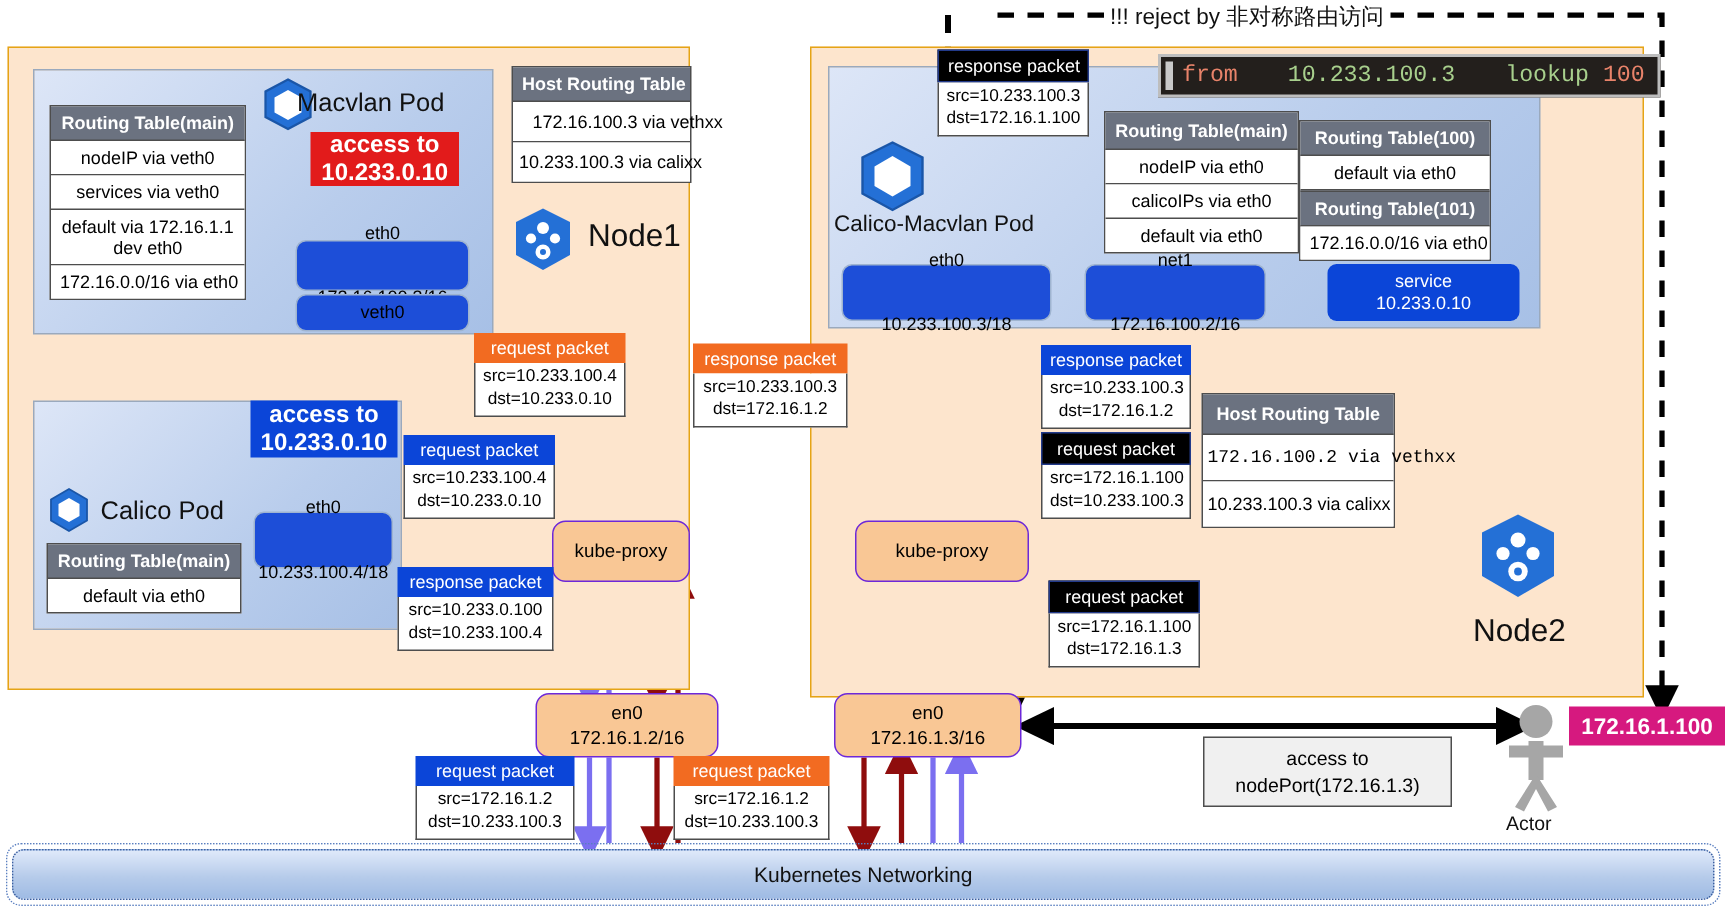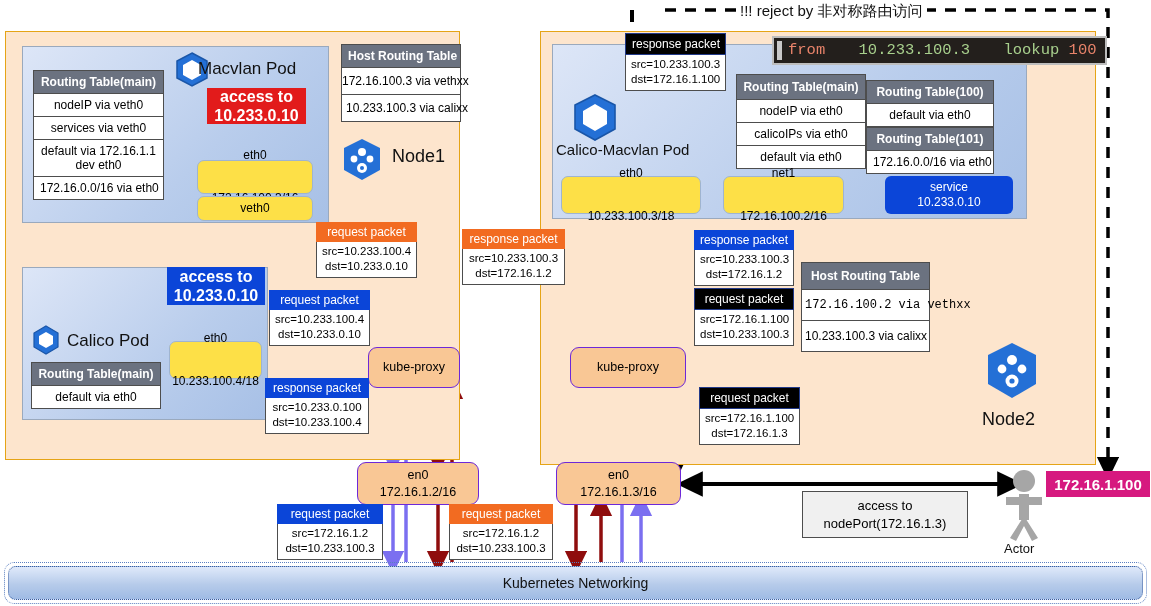--- a/index.html
+++ b/index.html
@@ -35,21 +35,21 @@
   }
   .rt-row {
     background:#fff; color:#000; text-align:center;
     padding:4px 6px; font-size:12px; border-bottom:1px solid #4d4d4d;
     white-space:nowrap;
   }
   .rt-row:last-child { border-bottom:none; }
 
   
   .iface {
-    position:absolute; background:#fde047; border:1px solid #9fb4d0;
+    position:absolute; background:#1d4ed8; border:1px solid #9fb4d0;
     border-radius:7px; text-align:center; font-size:12px; color:#000;
     display:flex; flex-direction:column; align-items:center; justify-content:center;
     line-height:1.25;
     gap:28px;
   }
 
   
   .blue-box {
     position:absolute; background:#0b45d8; color:#fff; border-radius:6px;
     display:flex; flex-direction:column; align-items:center; justify-content:center;
@@ -108,21 +108,21 @@
     background:linear-gradient(180deg,#dfe9fa 0%, #b6cbea 55%, #9fbbe4 100%);
     border:1px dotted #3a5d9e; border-radius:8px;
     display:flex; align-items:center; justify-content:center;
     font-size:14px; color:#111;
   }
   .k8s-dash-outline {
     position:absolute; border:1.5px dotted #5a7fc0; border-radius:10px;
   }
 
   
-  .node-label { position:absolute; font-size:18px; color:#111; }
+  .node-label { position:absolute; font-size:21px; color:#111; }
   .plain-label {
     position:absolute; background:#f0f0f0; border:1px solid #4d4d4d;
     text-align:center; font-size:13px; padding:5px 8px; line-height:1.35;
   }
   .pink-badge {
     position:absolute; background:#d6197f; color:#fff; font-size:15px;
     font-weight:bold; display:flex; align-items:center; justify-content:center;
   }
   .actor-label { position:absolute; font-size:13px; color:#111; }
   .reject-text {
@@ -240,21 +240,21 @@
 <div class="iface" style="left:197px; top:160px; width:116px; height:34px;">
   <span>eth0</span>
   <span>172.16.100.3/16</span>
 </div>
 <div class="iface" style="left:197px; top:196px; width:116px; height:25px;">
   <span>veth0</span>
 </div>
 
 <div class="rt" style="left:341px; top:44px; width:120px;">
   <div class="rt-head">Host Routing Table</div>
-  <div class="rt-row" style="padding:6px 0;">172.16.100.3 via vethxx</div>
+  <div class="rt-row" style="padding:6px 13px;">172.16.100.3 via vethxx</div>
   <div class="rt-row" style="padding:6px 4px;">10.233.100.3 via calixx</div>
 </div>
 
 <svg class="abs" style="left:339px; top:137px; width:46px; height:46px;">
   <path d="M23 2 L41 11 L41 33 L23 43 L5 33 L5 11 Z" fill="#2470d6"></path>
   <circle cx="23" cy="15" r="4" fill="#fff"></circle>
     <circle cx="15" cy="22" r="3.4" fill="#fff"></circle>
   <circle cx="31" cy="22" r="3.4" fill="#fff"></circle>
     <circle cx="23" cy="31" r="5" fill="#fff"></circle>
   <circle cx="23" cy="31" r="2" fill="#2470d6"></circle>

